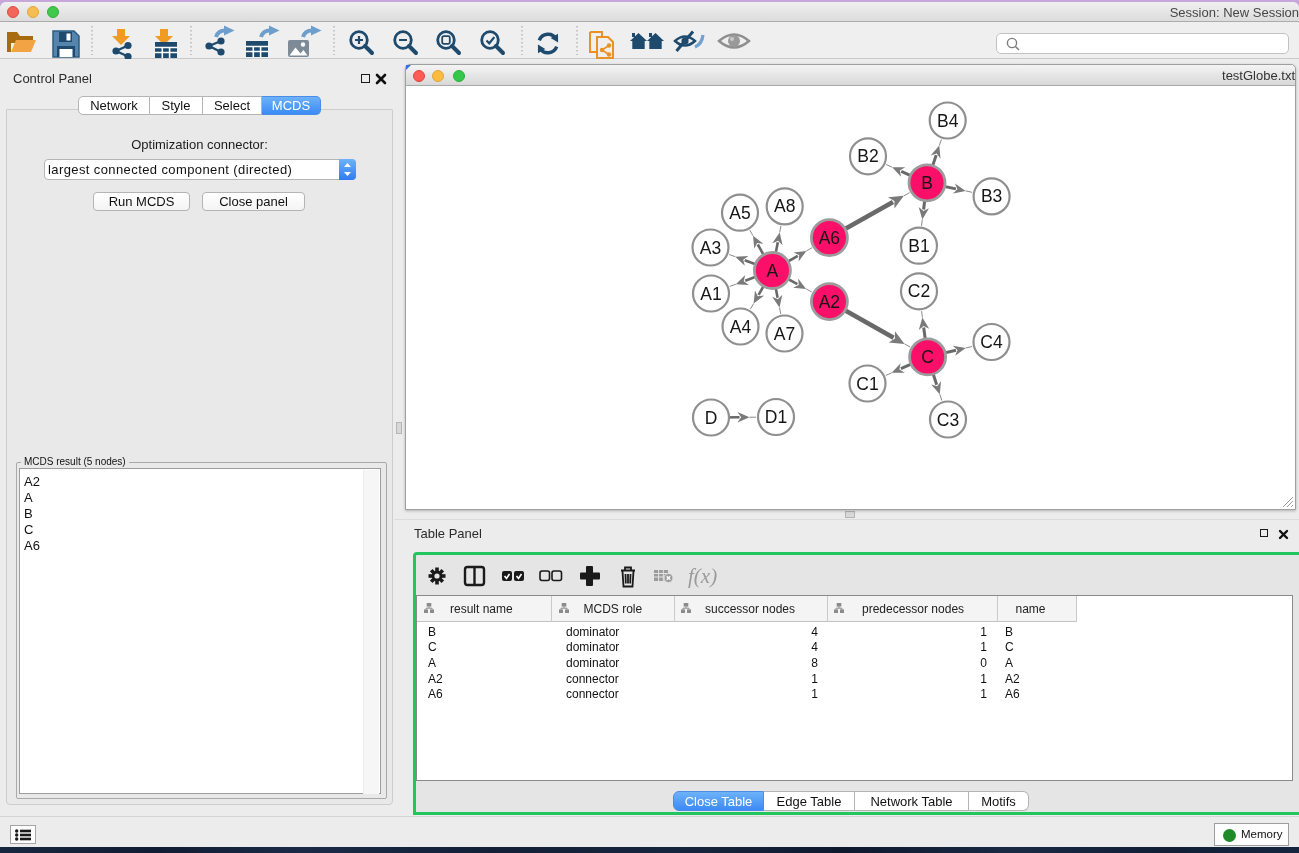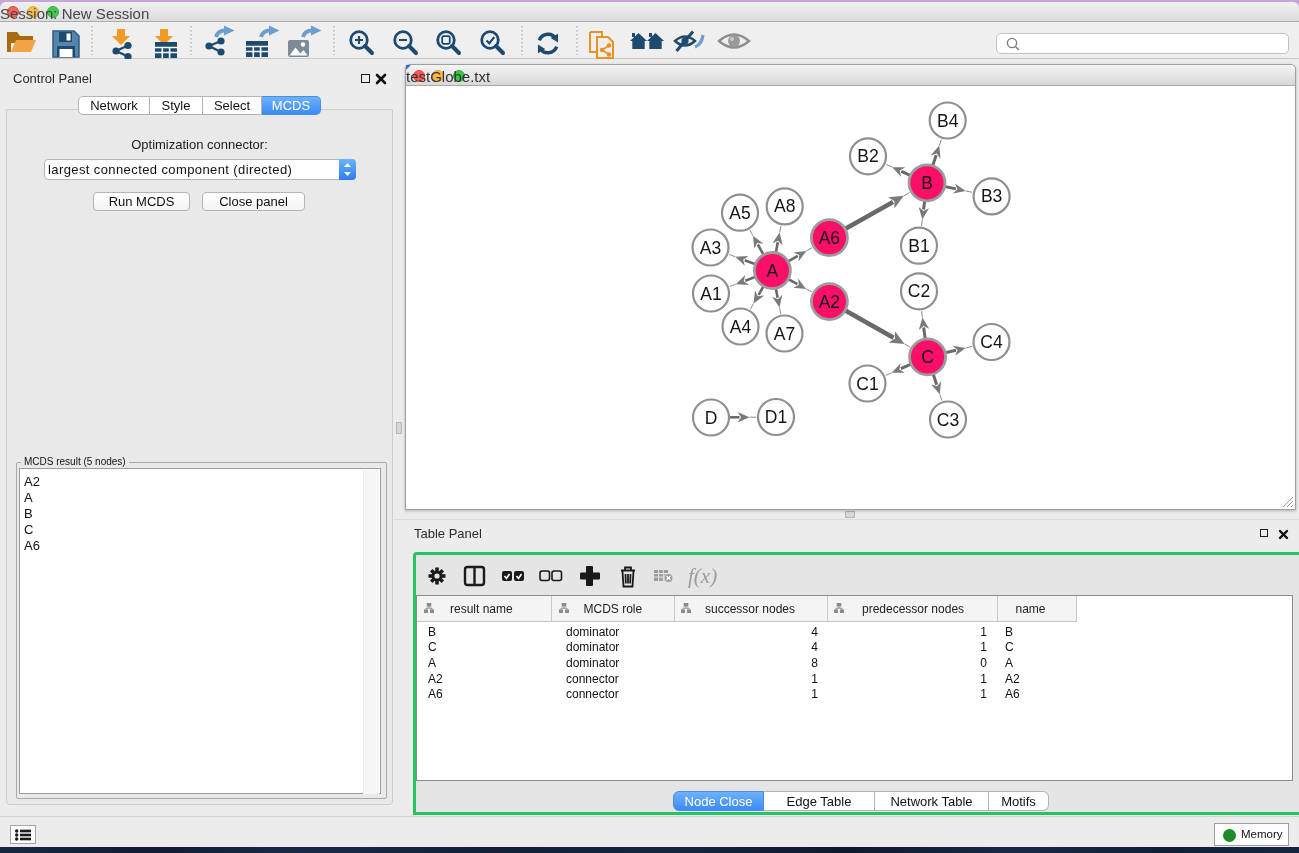--- a/index.html
+++ b/index.html
@@ -1,21 +1,21 @@
 <!DOCTYPE html>
 <html><head><meta charset="utf-8">
 <style>
 *{margin:0;padding:0;box-sizing:border-box}
 html,body{width:1299px;height:853px;overflow:hidden}
 body{font-family:"Liberation Sans",sans-serif;background:#c7a6da;position:relative}
 .abs{position:absolute}
 .appwin{position:absolute;left:0;top:2px;width:1299px;height:851px;background:#ececec;border-radius:6px 6px 0 0;overflow:hidden}
 .titlebar{position:absolute;left:0;top:0;width:1299px;height:20px;background:linear-gradient(#f0f0f0,#dcdcdc);border-bottom:1px solid #acacac;border-radius:6px 6px 0 0}
 .tl{position:absolute;top:3.5px;width:12px;height:12px;border-radius:50%}
-.title{position:absolute;top:3px;width:100%;text-align:left;font-size:15px;color:#474747}
+.title{position:absolute;top:3px;width:100%;text-align:right;font-size:13px;color:#474747}
 .toolbar{position:absolute;left:0;top:20px;width:1299px;height:37px;background:#efefef;border-bottom:1px solid #c9c9c9}
 .search{position:absolute;left:996px;top:11px;width:293px;height:21px;background:#fff;border:1px solid #c2c2c2;border-radius:5px}
 
 .cpanel-title{position:absolute;left:13px;top:69px;font-size:13px;color:#2b2b2b}
 .tabs{position:absolute;display:flex;height:19px;font-size:13px;z-index:5}
 .tab{background:#fff;border:1px solid #b4b4b4;border-left:none;color:#111;text-align:center;line-height:18px}
 .tab.first{border-left:1px solid #b4b4b4;border-radius:5px 0 0 5px}
 .tab.sel{background:linear-gradient(#6db2f9,#3c8af5);color:#fff;border-color:#4a8de8;border-radius:0 5px 5px 0}
 .cpbox{position:absolute;left:6px;top:107px;width:387px;height:696px;background:#e9e9e9;border:1px solid #cdcdcd;border-radius:1px 1px 4px 4px}
 .optlabel{position:absolute;left:0;top:27px;width:100%;text-align:center;font-size:13px;color:#1c1c1c}
@@ -519,22 +519,22 @@
  <div class="trow" style="left:0;top:90.3px;width:660px">
           <span class="abs" style="left:11px">A6</span>
           <span class="abs" style="left:149px">connector</span>
           <span class="abs" style="left:361px;width:40px;text-align:right">1</span>
           <span class="abs" style="left:530px;width:40px;text-align:right">1</span>
           <span class="abs" style="left:588px">A6</span>
         </div>
 </div>
 </div>
 <div class="btabs" style="left:673px">
- <div class="btab" style="width:91px;background:linear-gradient(#6db2f9,#3c8af5);color:#fff;border-color:#4a8de8;border-left:1px solid #4a8de8;border-radius:6px 0 0 6px">Node Close</div>
- <div class="btab" style="width:111px">Edge Table</div>
+ <div class="btab" style="width:91px;background:linear-gradient(#6db2f9,#3c8af5);color:#fff;border-color:#4a8de8;border-left:1px solid #4a8de8;border-radius:6px 0 0 6px">Close Table</div>
+ <div class="btab" style="width:91px">Edge Table</div>
  <div class="btab" style="width:114px">Network Table</div>
  <div class="btab" style="width:60px;border-radius:0 6px 6px 0">Motifs</div>
 </div>
 <div class="statusbar">
  <div class="abs" style="left:10px;top:8px;width:26px;height:19px;background:#fdfdfd;border:1px solid #a5a5a5">
   <svg width="16" height="12" style="position:absolute;left:4px;top:3px">
    <g fill="#1a1a1a">
             <circle cx="1.7" cy="2" r="1.7"></circle>
             <circle cx="1.7" cy="6" r="1.7"></circle>
             <circle cx="1.7" cy="10" r="1.7"></circle>

